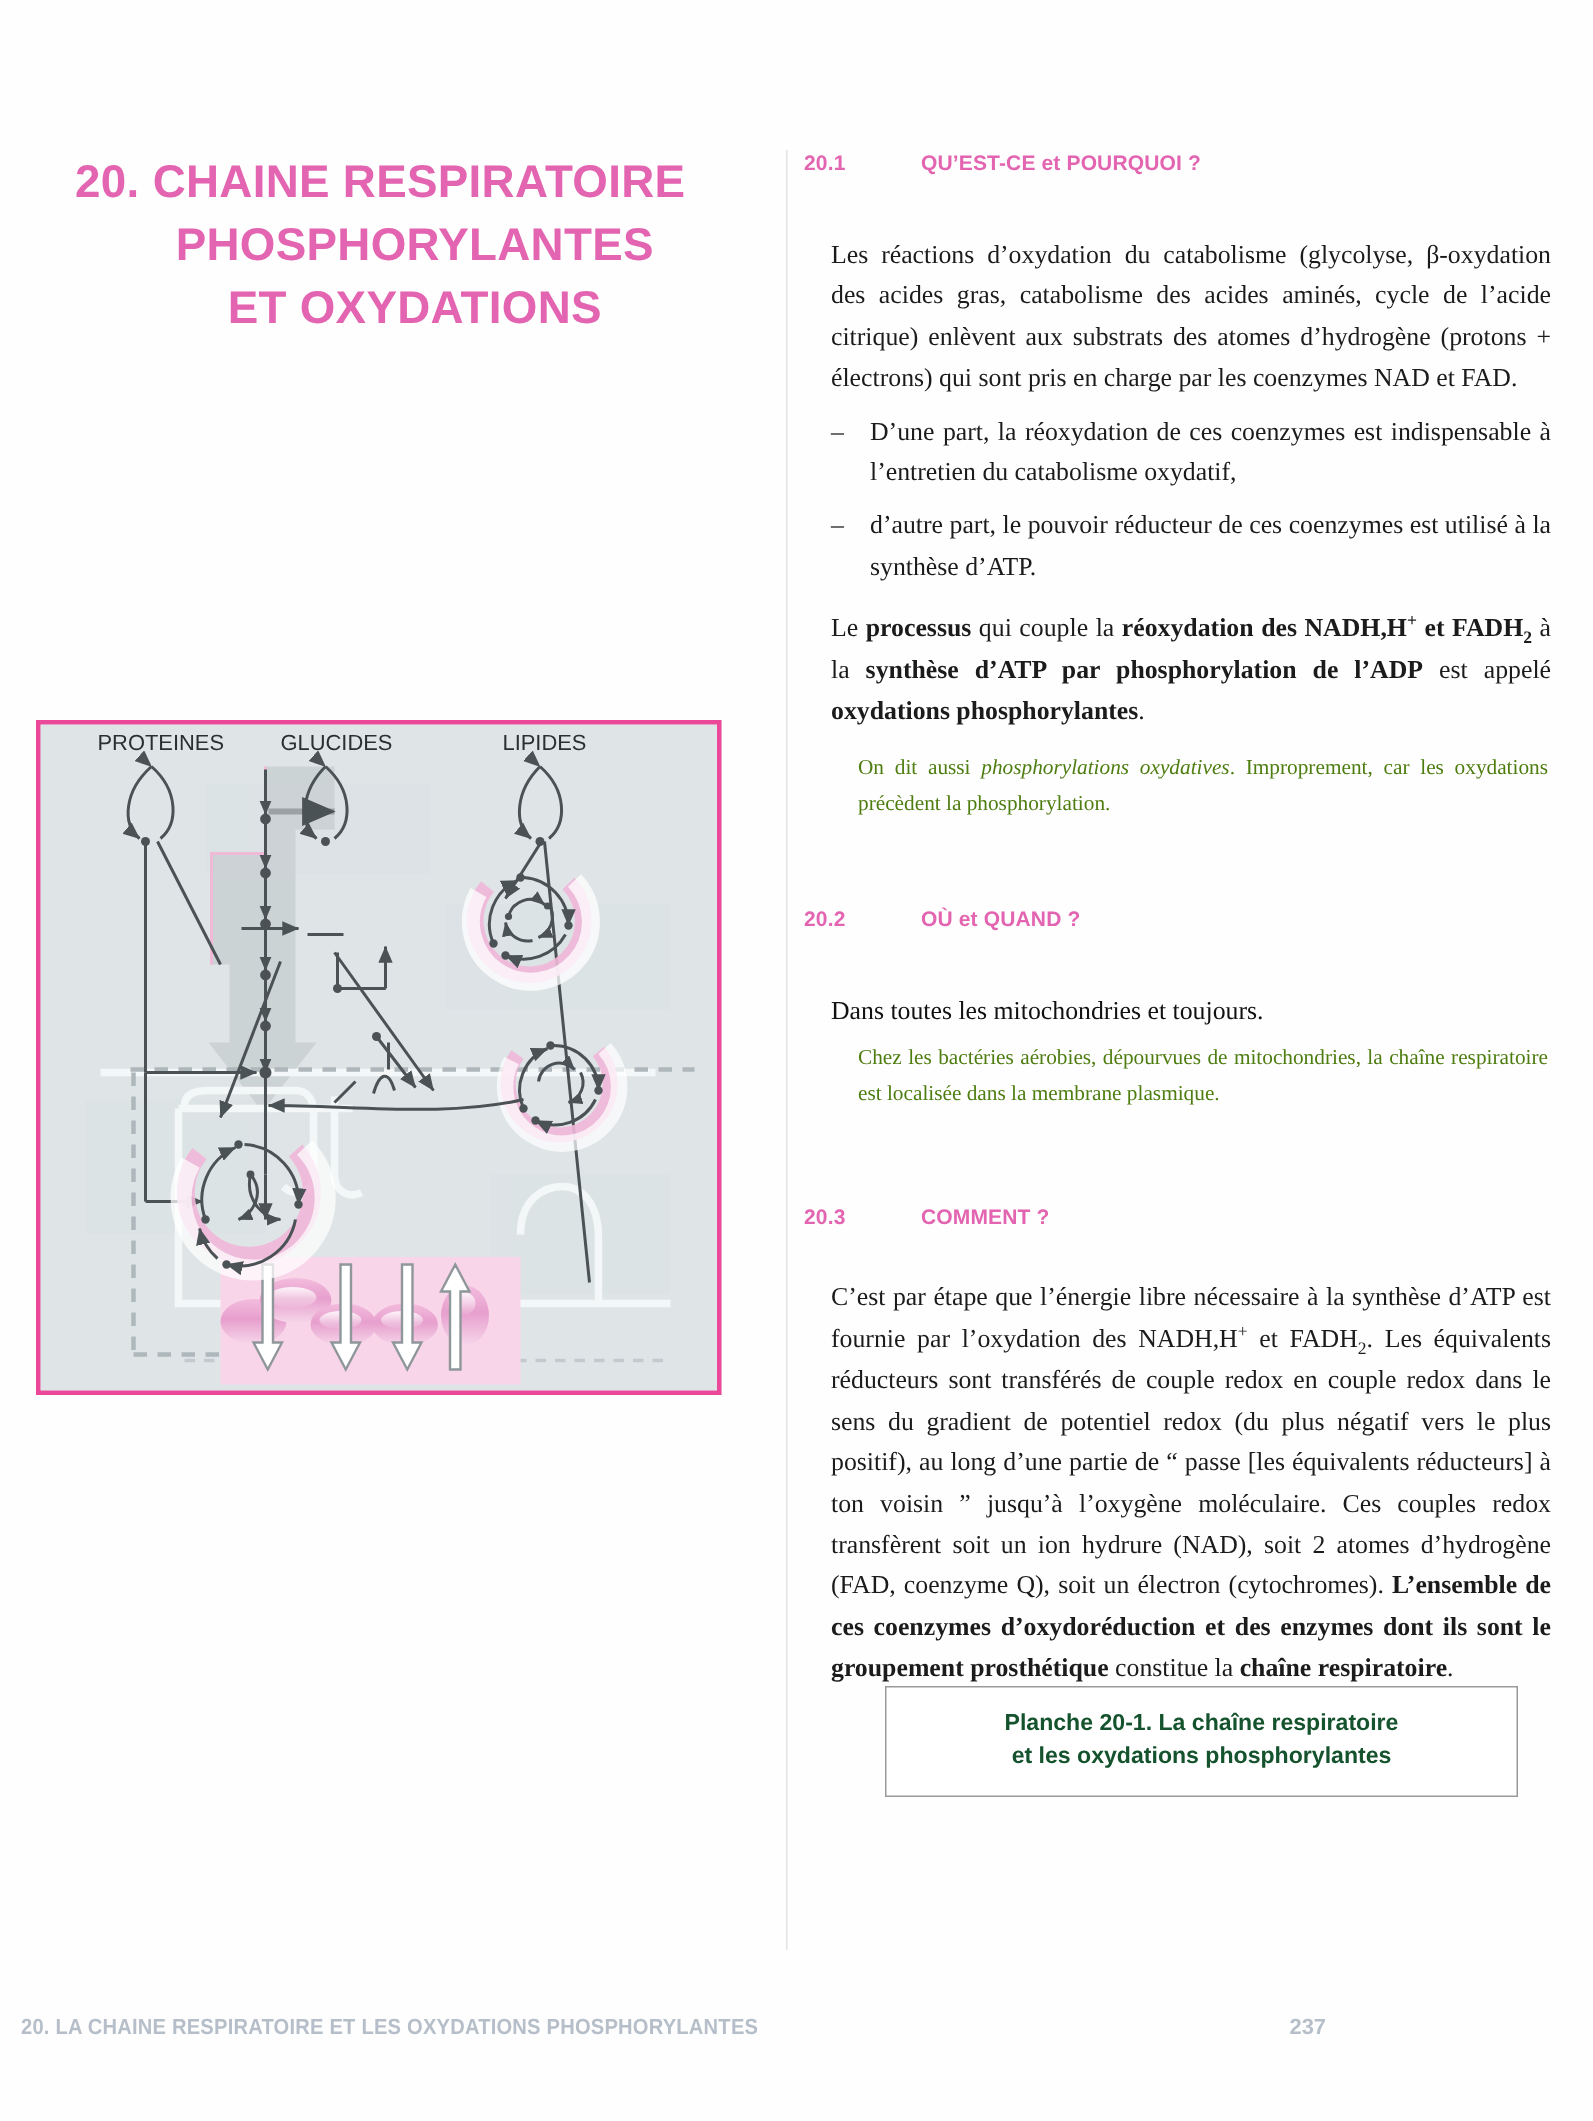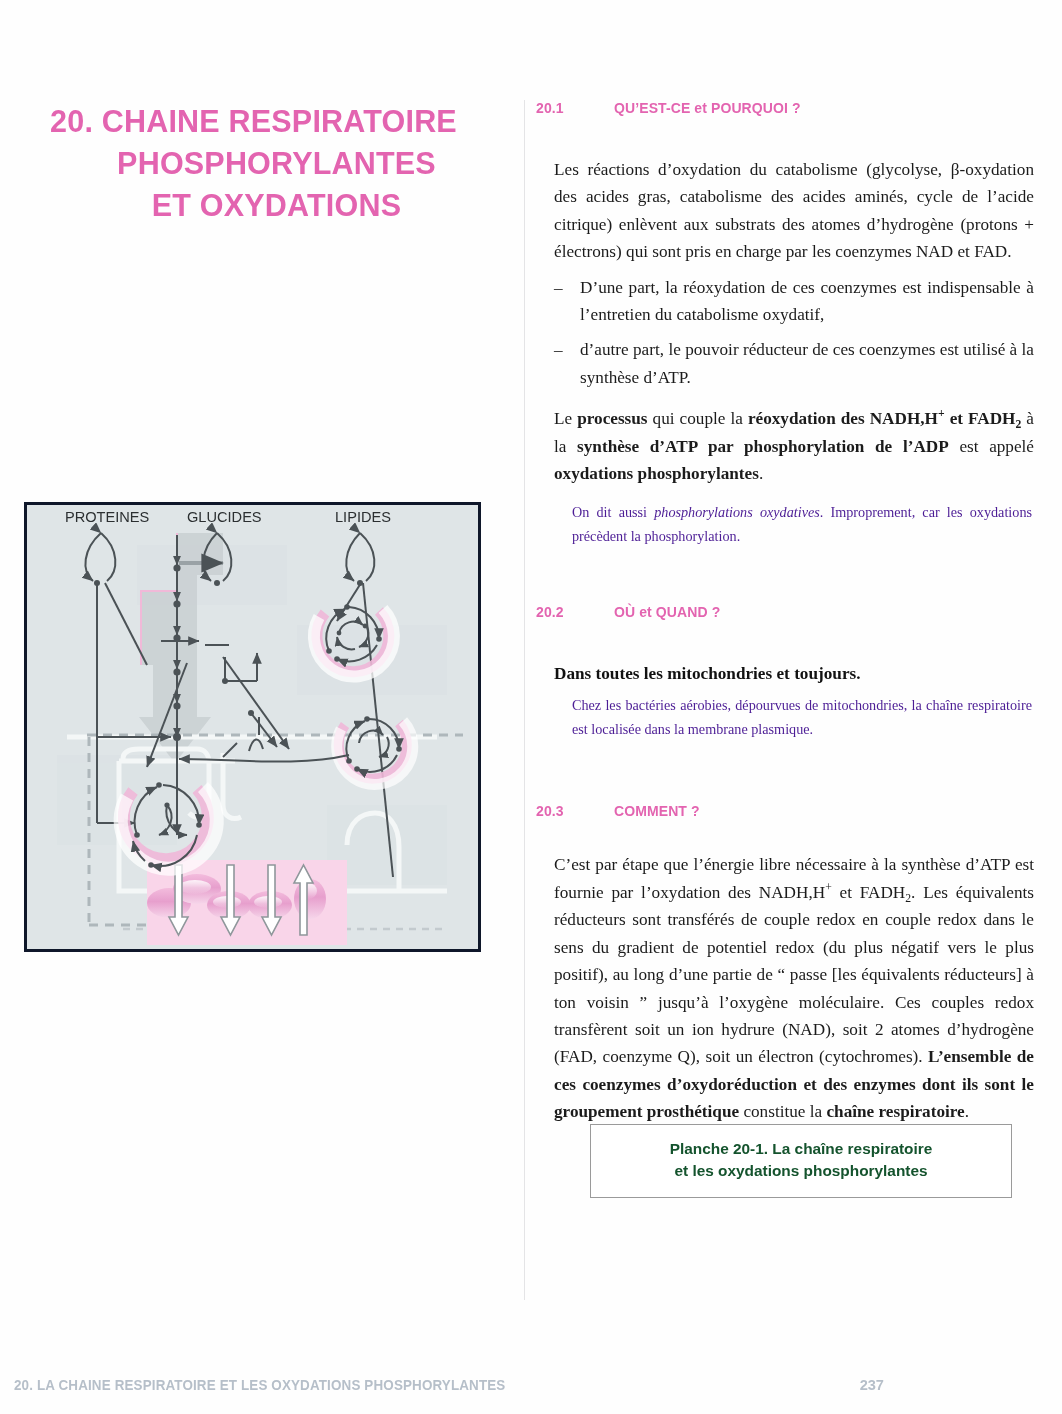--- a/index.html
+++ b/index.html
@@ -53,25 +53,25 @@
     white-space: nowrap;
   }
   .chapter-title .ln.i1 { padding-left: 0px; }
   .chapter-title .ln.i2 { padding-left: 46px; }
   .chapter-title .ln.i3 { padding-left: 46px; }
 
   
   .figure {
     position: absolute;
     left: 24px;
-    top: 502px;
+    top: 480px;
     width: 457px;
     height: 450px;
     box-sizing: border-box;
-    border: 3px solid #0f172a;
+    border: 3px solid #ec4899;
     background: #dfe5e7;
     overflow: hidden;
   }
   .fig-svg { display: block; width: 100%; height: 100%; }
 
   
   .right-col {
     position: absolute;
     left: 536px;
     top: 100px;
@@ -112,29 +112,29 @@
     color: #1b1b1b;
     margin-top: 8px;
   }
   .bullet .dash { width: 26px; flex: none; }
   .bullet .btxt { flex: 1; text-align: justify; }
 
   .note-p {
     font-family: "Liberation Serif", serif;
     font-size: 14.2px;
     line-height: 24px;
-    color: #4c1d95;
+    color: #4d7c0f;
     text-align: justify;
     margin: 0;
     padding: 0 4px 0 36px;
   }
 
   .subhead {
     font-family: "Liberation Serif", serif;
-    font-weight: bold;
+    font-weight: normal;
     font-size: 17.2px;
     line-height: 27px;
     color: #111;
     padding-left: 18px;
   }
 
   .caption-box {
     position: absolute;
     left: 590px;
     top: 1124px;
@@ -148,21 +148,21 @@
     font-weight: bold;
     font-size: 15.4px;
     line-height: 22px;
     color: #14532d;
   }
 
   
   .footer {
     position: absolute;
     left: 0;
-    top: 1377px;
+    top: 1344px;
     width: 936px;
     height: 30px;
   }
   .footer-text {
     position: absolute;
     left: 14px;
     top: 0;
     font-family: "Liberation Sans", sans-serif;
     font-weight: bold;
     font-size: 14.6px;

